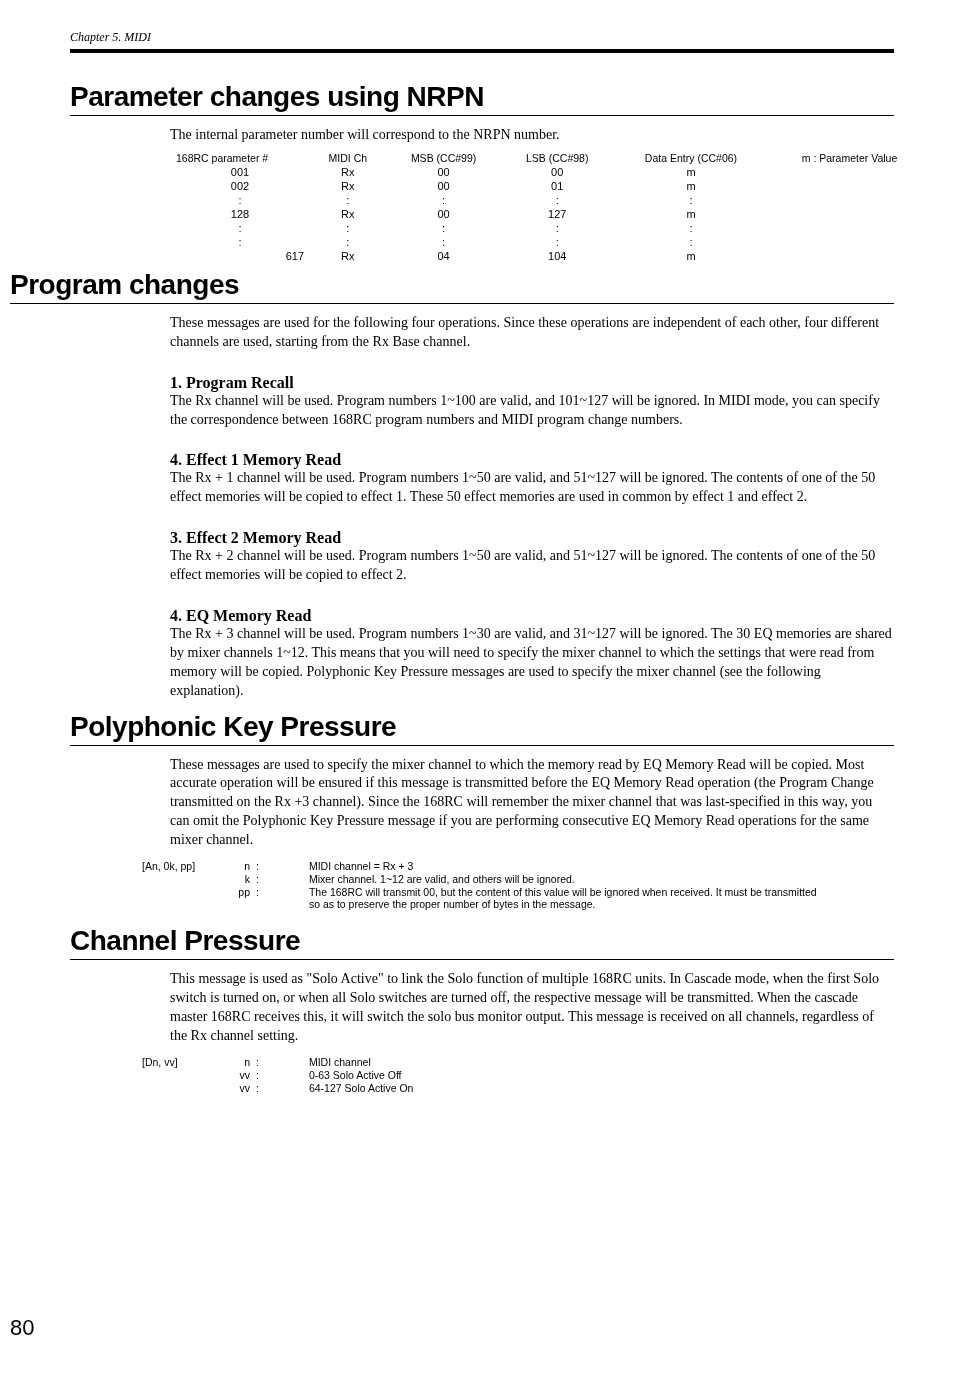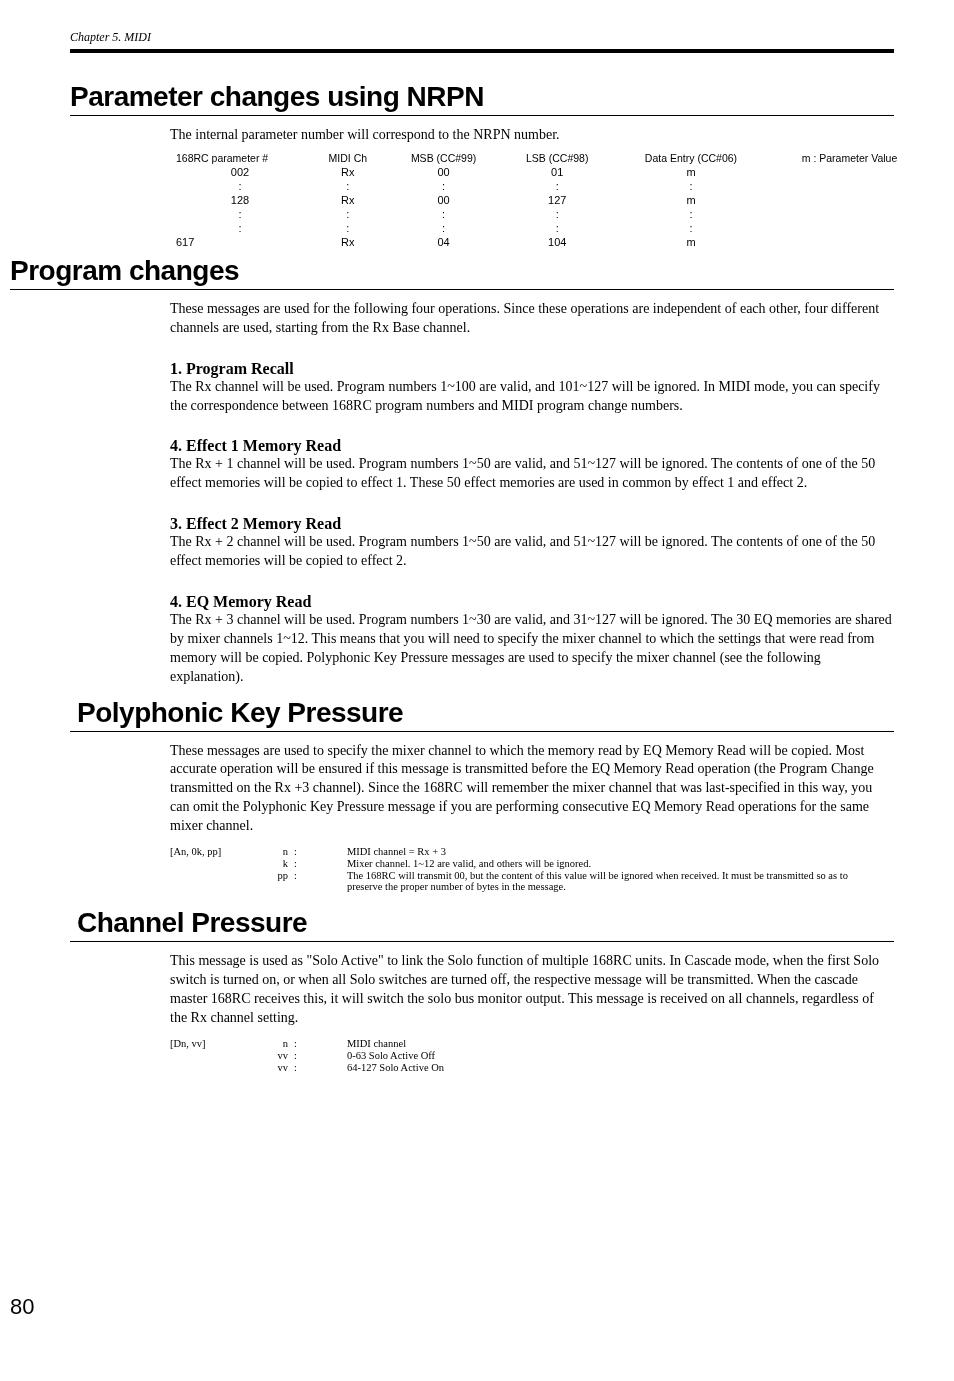--- a/index.html
+++ b/index.html
@@ -36,21 +36,21 @@
     .section-heading {
       font-family: Arial, Helvetica, sans-serif;
       font-weight: bold;
       font-size: 28px;
       margin-top: 6px;
       margin-bottom: 2px;
       letter-spacing: -0.5px;
       margin-left: -60px;
     }
     .section-heading.flush {
-      margin-left: 7px;
+      margin-left: 0;
     }
     .body-text {
       font-size: 14px;
       margin-left: 100px;
       margin-bottom: 10px;
       line-height: 1.35;
     }
     .intro-text {
       font-size: 14px;
       margin-left: 100px;
@@ -75,25 +75,25 @@
       text-align: center;
     }
     table.nrpn-table td:first-child {
       text-align: left;
       width: 140px;
     }
     table.nrpn-table .header-row td {
       font-size: 10.5px;
     }
     .msg-spec {
-      font-family: Liberation Serif, serif;
+      font-family: Liberation Sans, sans-serif;
       font-size: 10.5px;
-      margin-left: 100px;
+      margin-left: 72px;
       display: flex;
-      gap: 18px;
+      gap: 8px;
       margin-top: 4px;
     }
     .msg-label {
       min-width: 80px;
     }
     .msg-defs {
     }
     .msg-def-row {
       display: flex;
       margin-bottom: 1px;
@@ -132,20 +132,28 @@
   <tbody>
       <tr class="header-row">
     <td>168RC parameter #</td>
     <td>MIDI Ch</td>
     <td>MSB (CC#99)</td>
     <td>LSB (CC#98)</td>
     <td>Data Entry (CC#06)</td>
     <td>m : Parameter Value</td>
   </tr>
   <tr>
+        <td style="text-align:center">001</td>
+        <td>Rx</td>
+        <td>00</td>
+        <td>00</td>
+        <td>m</td>
+        <td></td>
+      </tr>
+  <tr>
         <td style="text-align:center">002</td>
         <td>Rx</td>
         <td>00</td>
         <td>01</td>
         <td>m</td>
         <td></td>
       </tr>
   <tr>
         <td style="text-align:center">:</td>
         <td>:</td>
@@ -172,21 +180,21 @@
       </tr>
   <tr>
         <td style="text-align:center">:</td>
         <td>:</td>
         <td>:</td>
         <td>:</td>
         <td>:</td>
         <td></td>
       </tr>
   <tr>
-        <td style="text-align:left">617</td>
+        <td style="text-align:right">617</td>
         <td>Rx</td>
         <td>04</td>
         <td>104</td>
         <td>m</td>
         <td></td>
       </tr>
 </tbody>
   </table>
 
 <h1 class="section-heading">Program changes</h1>

